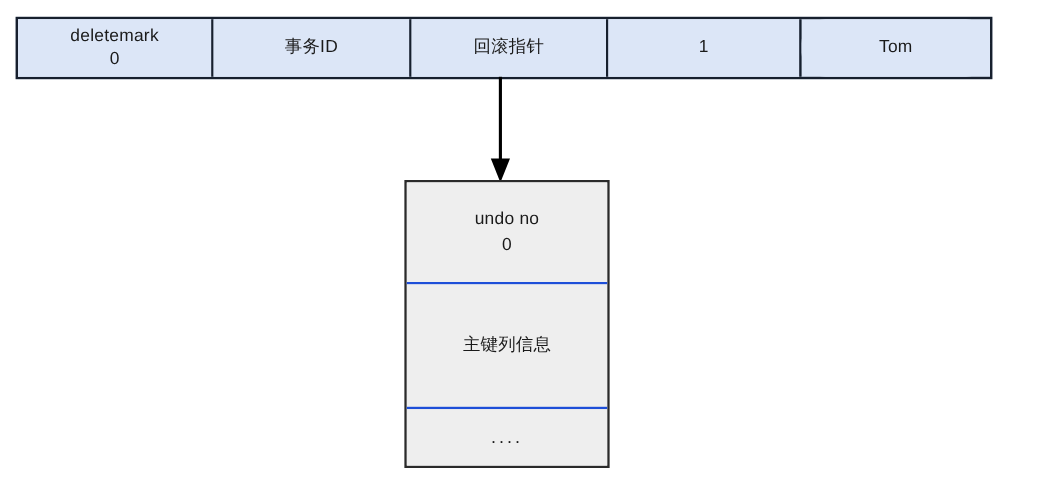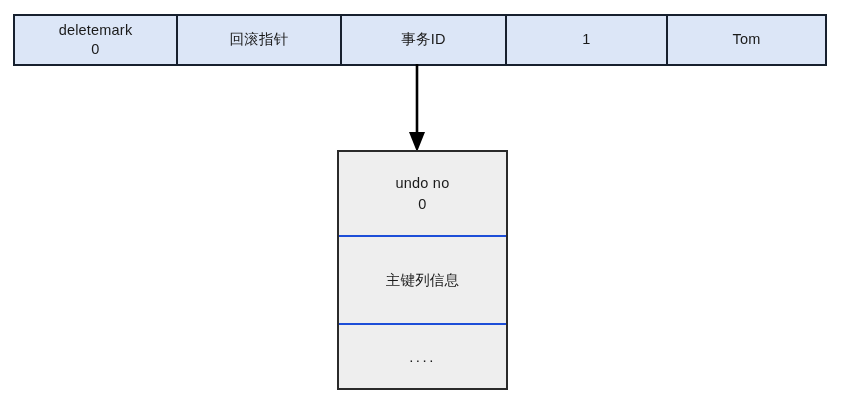--- a/index.html
+++ b/index.html
@@ -94,43 +94,43 @@
     font-size: 14.5px;
     line-height: 1.42;
     letter-spacing: 0.2px;
     text-align: center;
     white-space: pre-line;
   }
   .undo-cell:last-child {
     border-bottom: none;
   }
   .u0 { height: 85px; }
-  .u1 { height: 88px; }
+  .u1 { height: 104px; }
   .u2 { flex: 1 1 auto; }
 
   .dots {
     font-size: 15px;
     letter-spacing: 2.5px;
   }
 </style>
 </head>
 <body>
 
 <div id="canvas">
 
   <div class="record-row">
     <div class="record-cell c0">
       <span>deletemark
 0</span>
     </div>
+    <div class="record-cell c1">
+      <span>事务ID</span>
+    </div>
     <div class="record-cell c2">
       <span>回滚指针</span>
-    </div>
-    <div class="record-cell c1">
-      <span>事务ID</span>
     </div>
     <div class="record-cell c3">
       <span>1</span>
     </div>
     <div class="record-cell c4">
       <span>Tom</span>
     </div>
   </div>
 
   <svg class="arrow-svg" viewBox="0 0 26 90">

